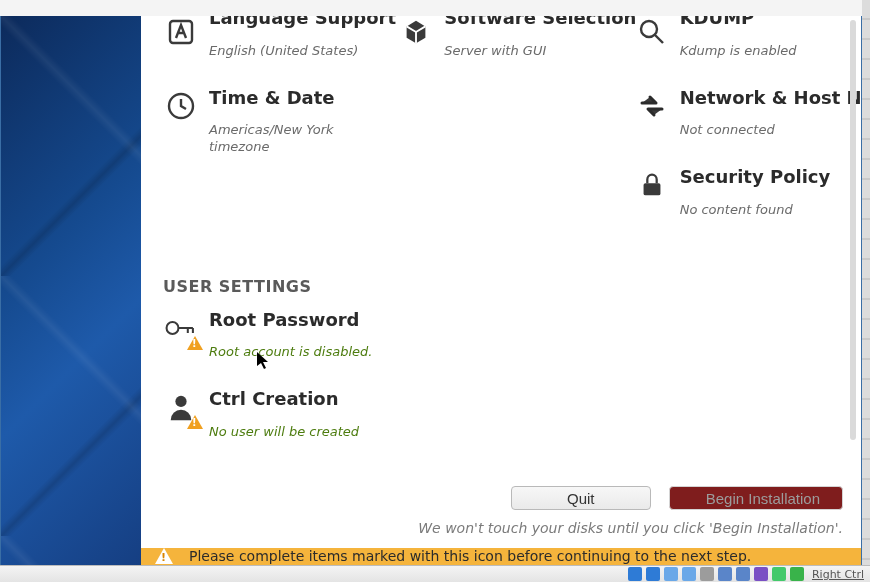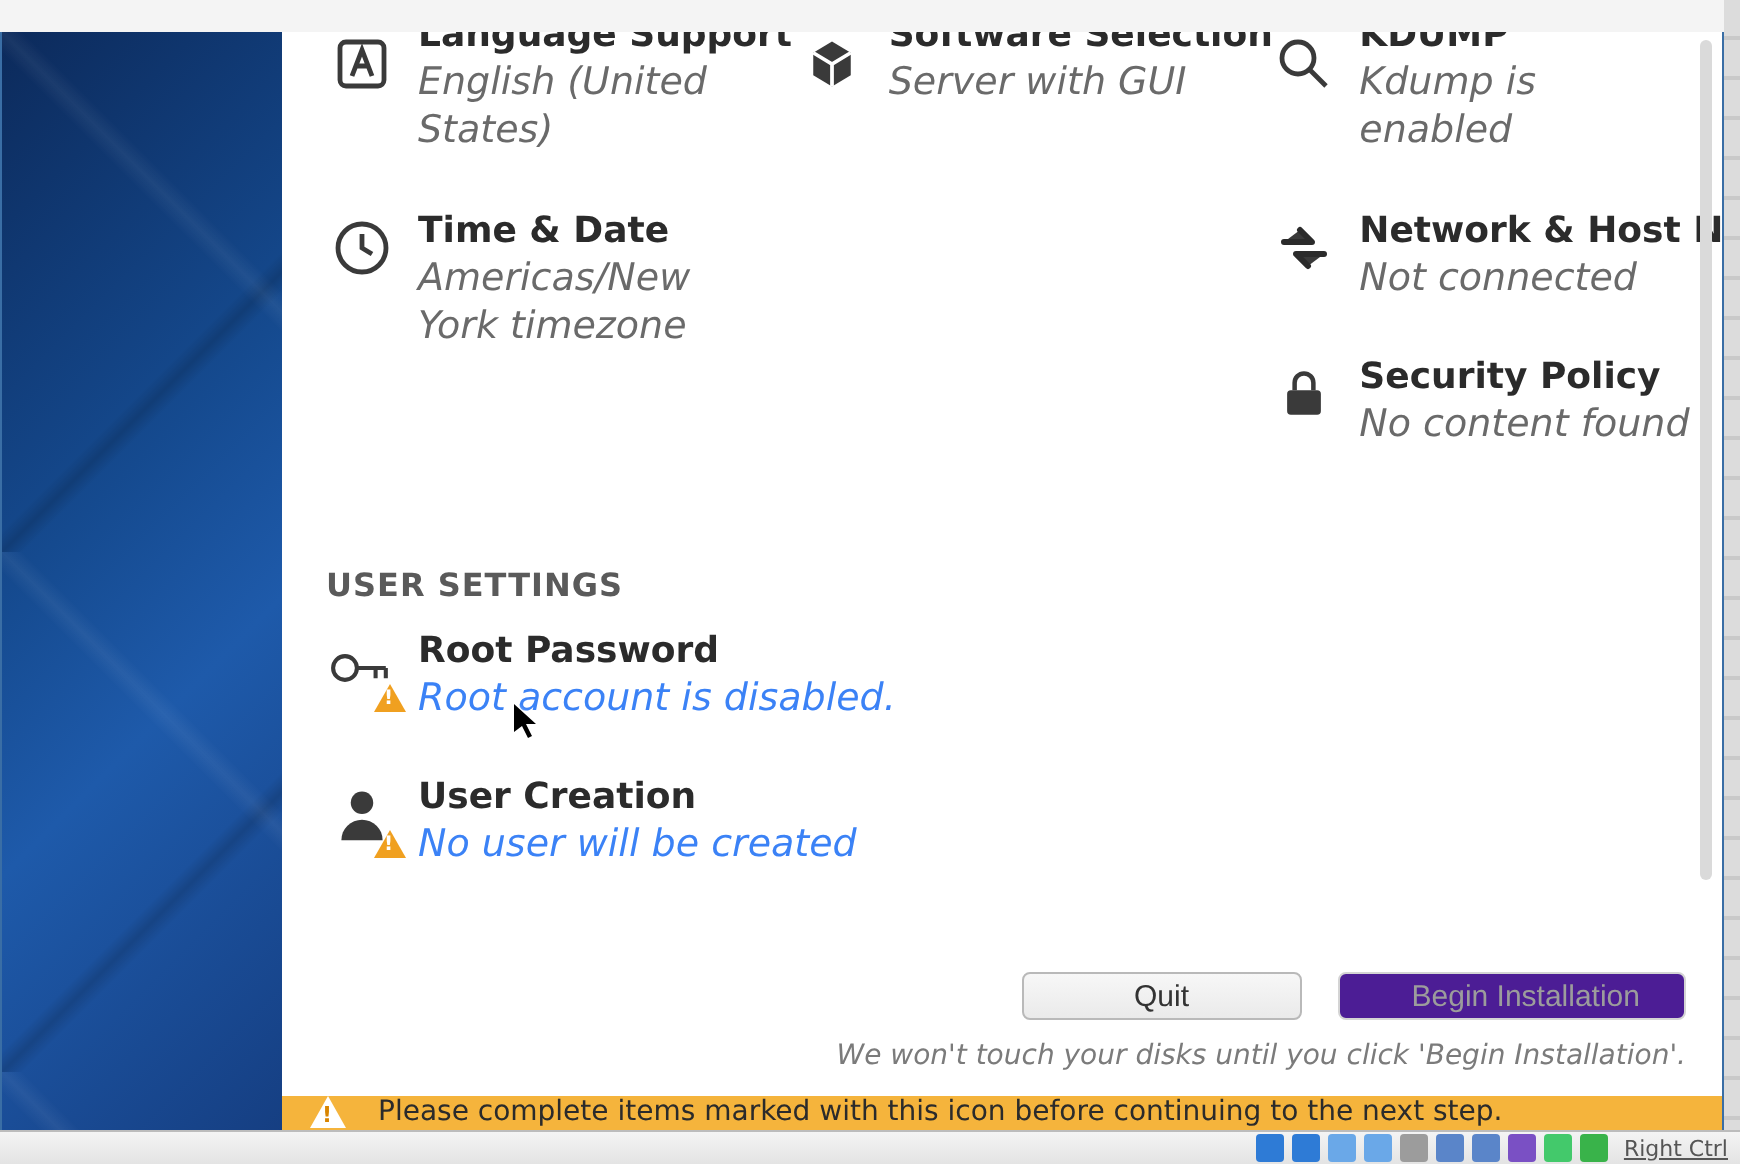--- a/index.html
+++ b/index.html
@@ -37,23 +37,23 @@
   }
   .spoke .icon-wrap {
     width:36px; height:36px; display:flex; align-items:center; justify-content:center;
     position:relative; flex-shrink:0;
   }
   .spoke h3 {
     font-size:18px; font-weight:700; color:#2b2b2b; line-height:1.15;
     white-space:nowrap;
   }
   .spoke .sub {
-    font-size:19px; color:#6a6a6a; font-style:italic; line-height:1.3;
-  }
-  .spoke .sub.warn { color:#3b82f6; }
+    font-size:13px; color:#6a6a6a; font-style:italic; line-height:1.3;margin-top:14px;
+  }
+  .spoke .sub.warn { color:#4d7c0f; }
   .cut-top .spoke:first-child h3 { margin-top:-6px;}
   .section-title {
     font-size:16px; font-weight:700; letter-spacing:.5px; color:#5a5a5a;
     margin:30px 0 14px 0;
   }
   .warn-badge {
     position:absolute; right:-4px; bottom:-4px; width:0;height:0;
     border-left:8px solid transparent;border-right:8px solid transparent;
     border-bottom:14px solid #f0a020;
   }
@@ -64,21 +64,21 @@
   .footer-btns {
     position:absolute; right:18px; bottom:70px; display:flex; gap:18px;
   }
   button.anaconda {
     min-width:140px; height:24px; padding:0 22px;
     background:linear-gradient(#f7f7f7,#eaeaea);
     border:1px solid #b9b9b9; border-radius:4px;
     font-size:15px; color:#333; cursor:pointer;
   }
   button.anaconda.disabled {
-    color:#9c9c9c; background:#4c1d95; border-color:#d4d4d4; cursor:default;padding-left:36px;
+    color:#9c9c9c; background:#7f1d1d; border-color:#d4d4d4; cursor:default;padding-left:36px;
   }
   .hint {
     position:absolute; right:18px; bottom:44px;
     font-size:14px; font-style:italic; color:#7b7b7b;
   }
   .warning-bar {
     position:absolute; left:0; right:0; bottom:0; height:32px;
     background:#f5b43c; display:flex; align-items:flex-start;
     padding-left:14px; gap:16px; font-size:14px; color:#2b2b2b;
   }
@@ -215,21 +215,21 @@
 
       <div class="spoke">
         <div class="icon-wrap">
           <svg width="30" height="30" viewBox="0 0 32 32">
               <circle class="ico-fill" cx="16" cy="10" r="6"></circle>
               <path class="ico-fill" d="M5 30 a11 11 0 0 1 22 0 Z"></path>
             </svg>
           <span class="warn-badge"></span>
         </div>
         <div>
-          <h3>User Creation</h3>
+          <h3>Ctrl Creation</h3>
           <div class="sub warn">No user will be created</div>
         </div>
       </div>
 
       <div class="footer-btns">
         <button class="anaconda">Quit</button>
         <button class="anaconda disabled">Begin Installation</button>
       </div>
       <div class="hint">We won't touch your disks until you click 'Begin Installation'.</div>
 

